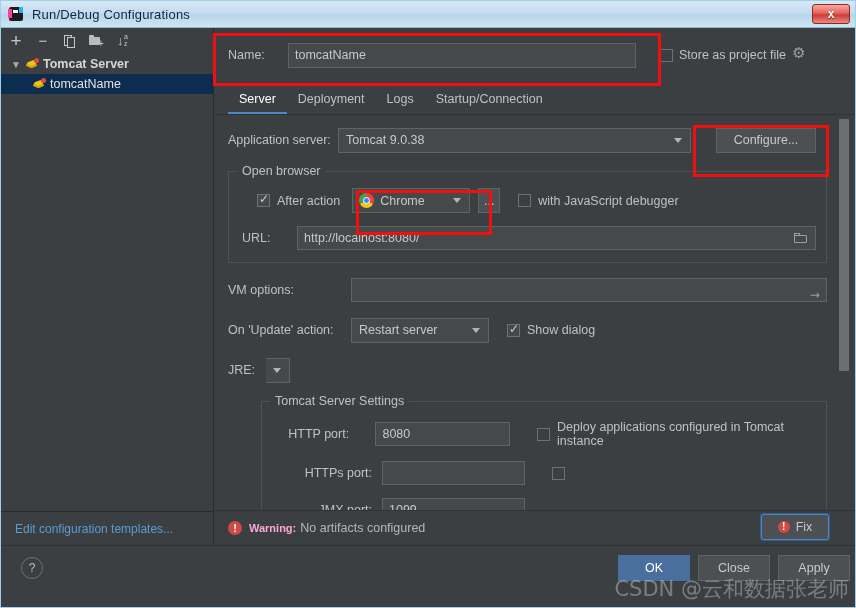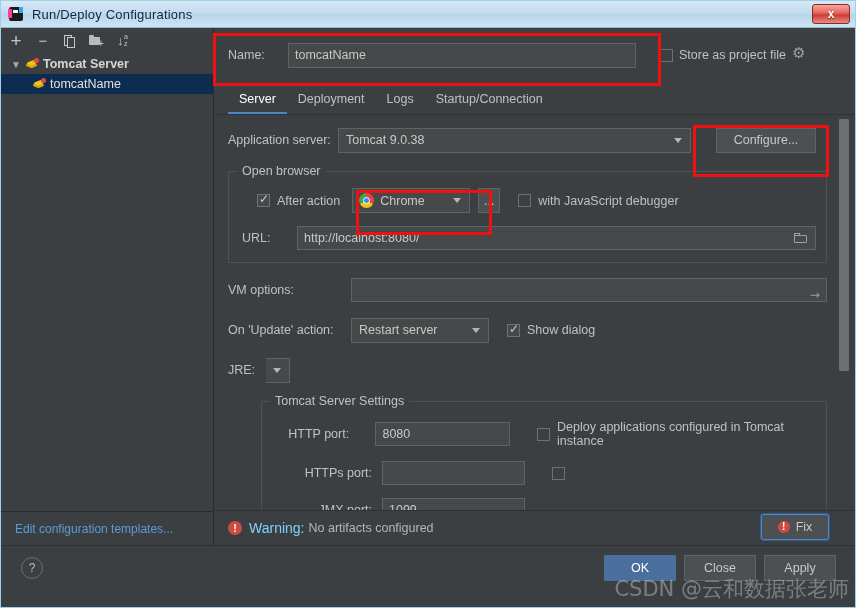--- a/index.html
+++ b/index.html
@@ -160,38 +160,38 @@
   .scroll-thumb { position:absolute; right:6px; width:10px; background:#6b6f71;
      border-radius:1px; cursor:pointer; }
 
   
   .warnbar { height:35px; display:flex; align-items:center; padding-left:14px;
      position:relative; background:#3c3f41; border-top:1px solid #323232; }
   .warn-ico { width:14px; height:14px; border-radius:50%; background:#cf4a45;
      color:#fff; font-size:11px; font-weight:bold; display:flex;
      align-items:center; justify-content:center; flex:none; margin-right:7px;
      line-height:1; }
-  .warn-strong { font-size:14px; color:#7dd3fc; font-weight:normal; }
+  .warn-strong { font-size:11px; color:#f9a8d4; font-weight:bold; }
   .warn-text { font-size:12.5px; color:#b5b5b5; margin-left:4px; }
   .fix-btn { position:absolute; right:26px; top:3px; height:26px; min-width:68px;
      background:#4c5052; border:1px solid #4a88c7; border-radius:3px;
      box-shadow:0 0 0 1px #2f5f92; display:flex; align-items:center;
      justify-content:center; gap:6px; color:#c8c8c8; font-size:12.5px;
      padding:0 10px; cursor:pointer; }
   .fix-ico { width:12px; height:12px; border-radius:50%; background:#cf4a45;
      color:#fff; font-size:10px; font-weight:bold; display:flex;
      align-items:center; justify-content:center; flex:none; line-height:1; }
 
   
   .bottombar { height:45px; display:flex; align-items:center; position:relative;
      border-top:1px solid #323232; }
   .help-btn { width:22px; height:22px; border-radius:50%; border:1px solid #6b7174;
      color:#b8bcbf; font-size:12px; display:flex; align-items:center;
      justify-content:center; margin-left:20px; cursor:pointer; }
-  .dlg-btns { position:absolute; right:19px; display:flex; gap:8px;border-radius:11px; }
+  .dlg-btns { position:absolute; right:5px; display:flex; gap:8px;border-radius:11px; }
   .dbtn { width:72px; height:26px; border:1px solid #5e6366; background:#4c5052;
      color:#c8c8c8; font-size:12.5px; display:flex; align-items:center;
      justify-content:center; cursor:pointer; }
   .dbtn.primary { background:#4a6f9e; border-color:#4a6f9e; color:#ffffff; }
 
   .watermark { position:absolute; right:6px; bottom:4px; font-size:21px;
      color:rgba(255,255,255,.32); white-space:nowrap; z-index:60;
      pointer-events:none; font-family:"DejaVu Sans", sans-serif; }
 </style>
 </head>
@@ -199,21 +199,21 @@
 
 <div class="window">
 
   <div class="titlebar">
     <div class="title-icon">
       <div class="b1"></div>
         <div class="b2"></div>
         <div class="b3"></div>
         <div class="b4"></div>
     </div>
-    <div class="title-text">Run/Deploy Configurations</div>
+    <div class="title-text">Run/Debug Configurations</div>
     <div class="close-btn">x</div>
   </div>
 
   <div class="body">
 
     <div class="sidebar">
       <div class="side-toolbar">
         <div class="tb-icon tb-plus"></div>
         <div class="tb-icon tb-minus"></div>
         <div class="tb-icon tb-copy">

